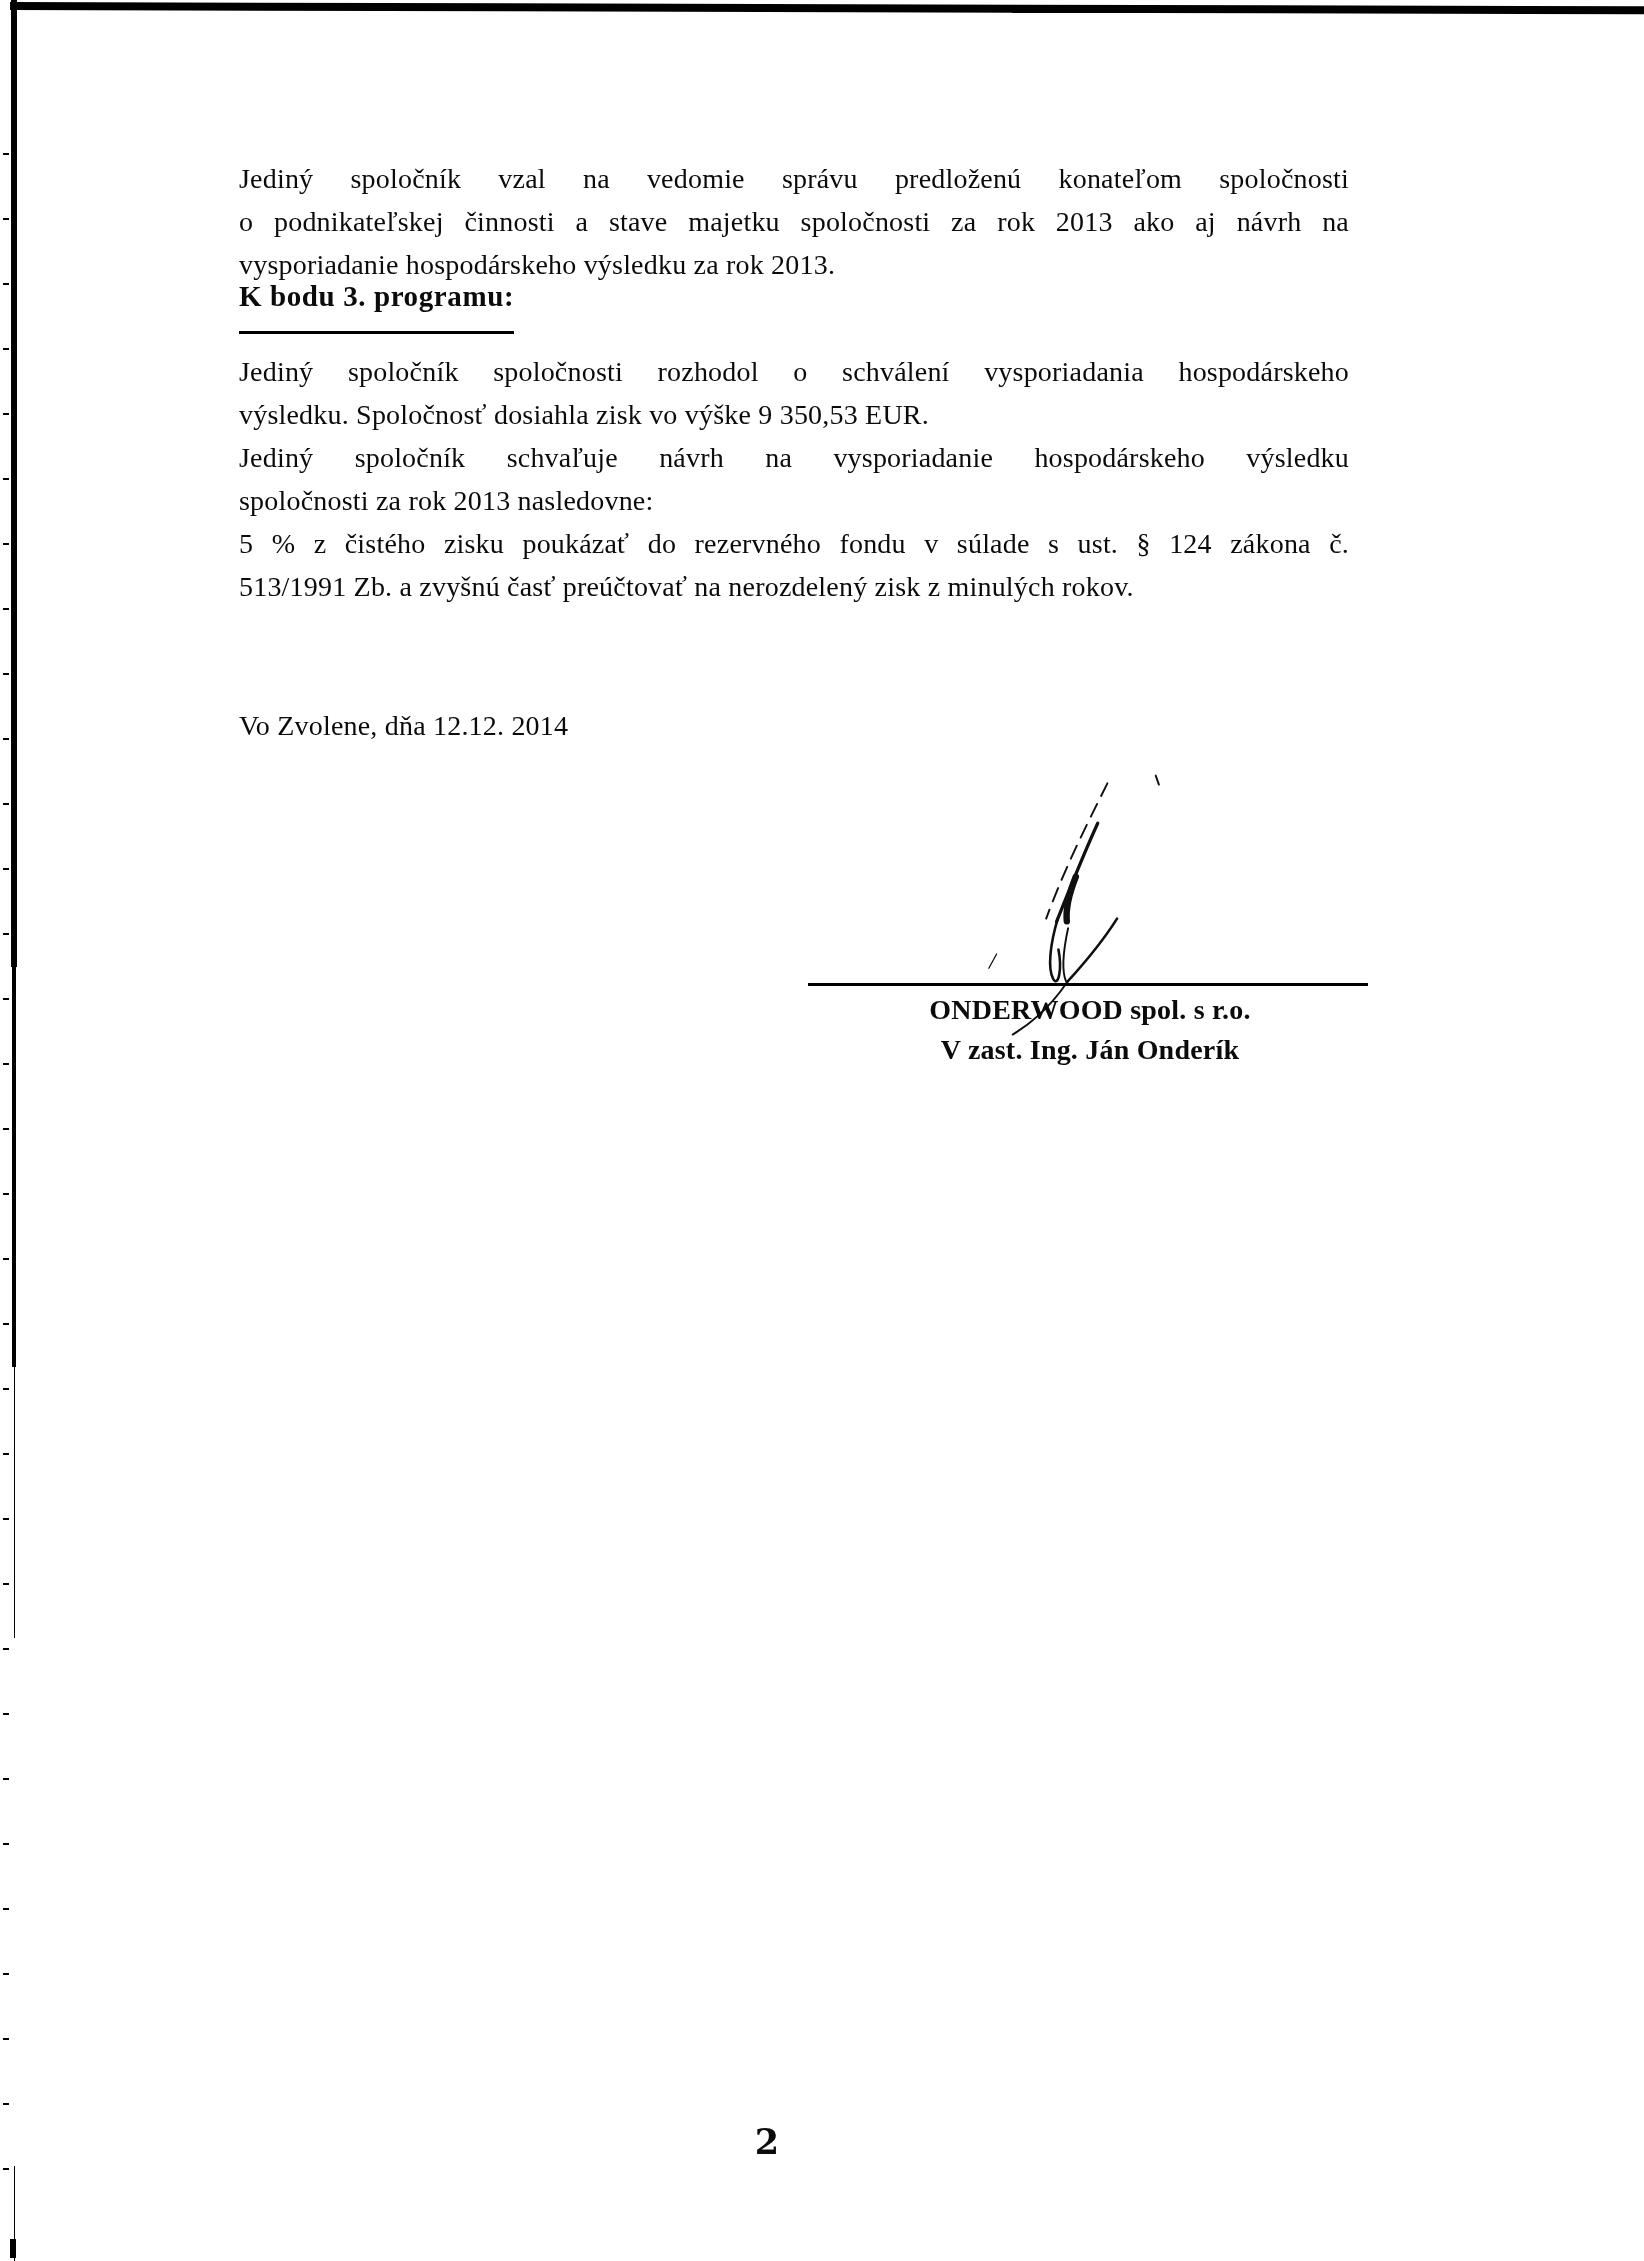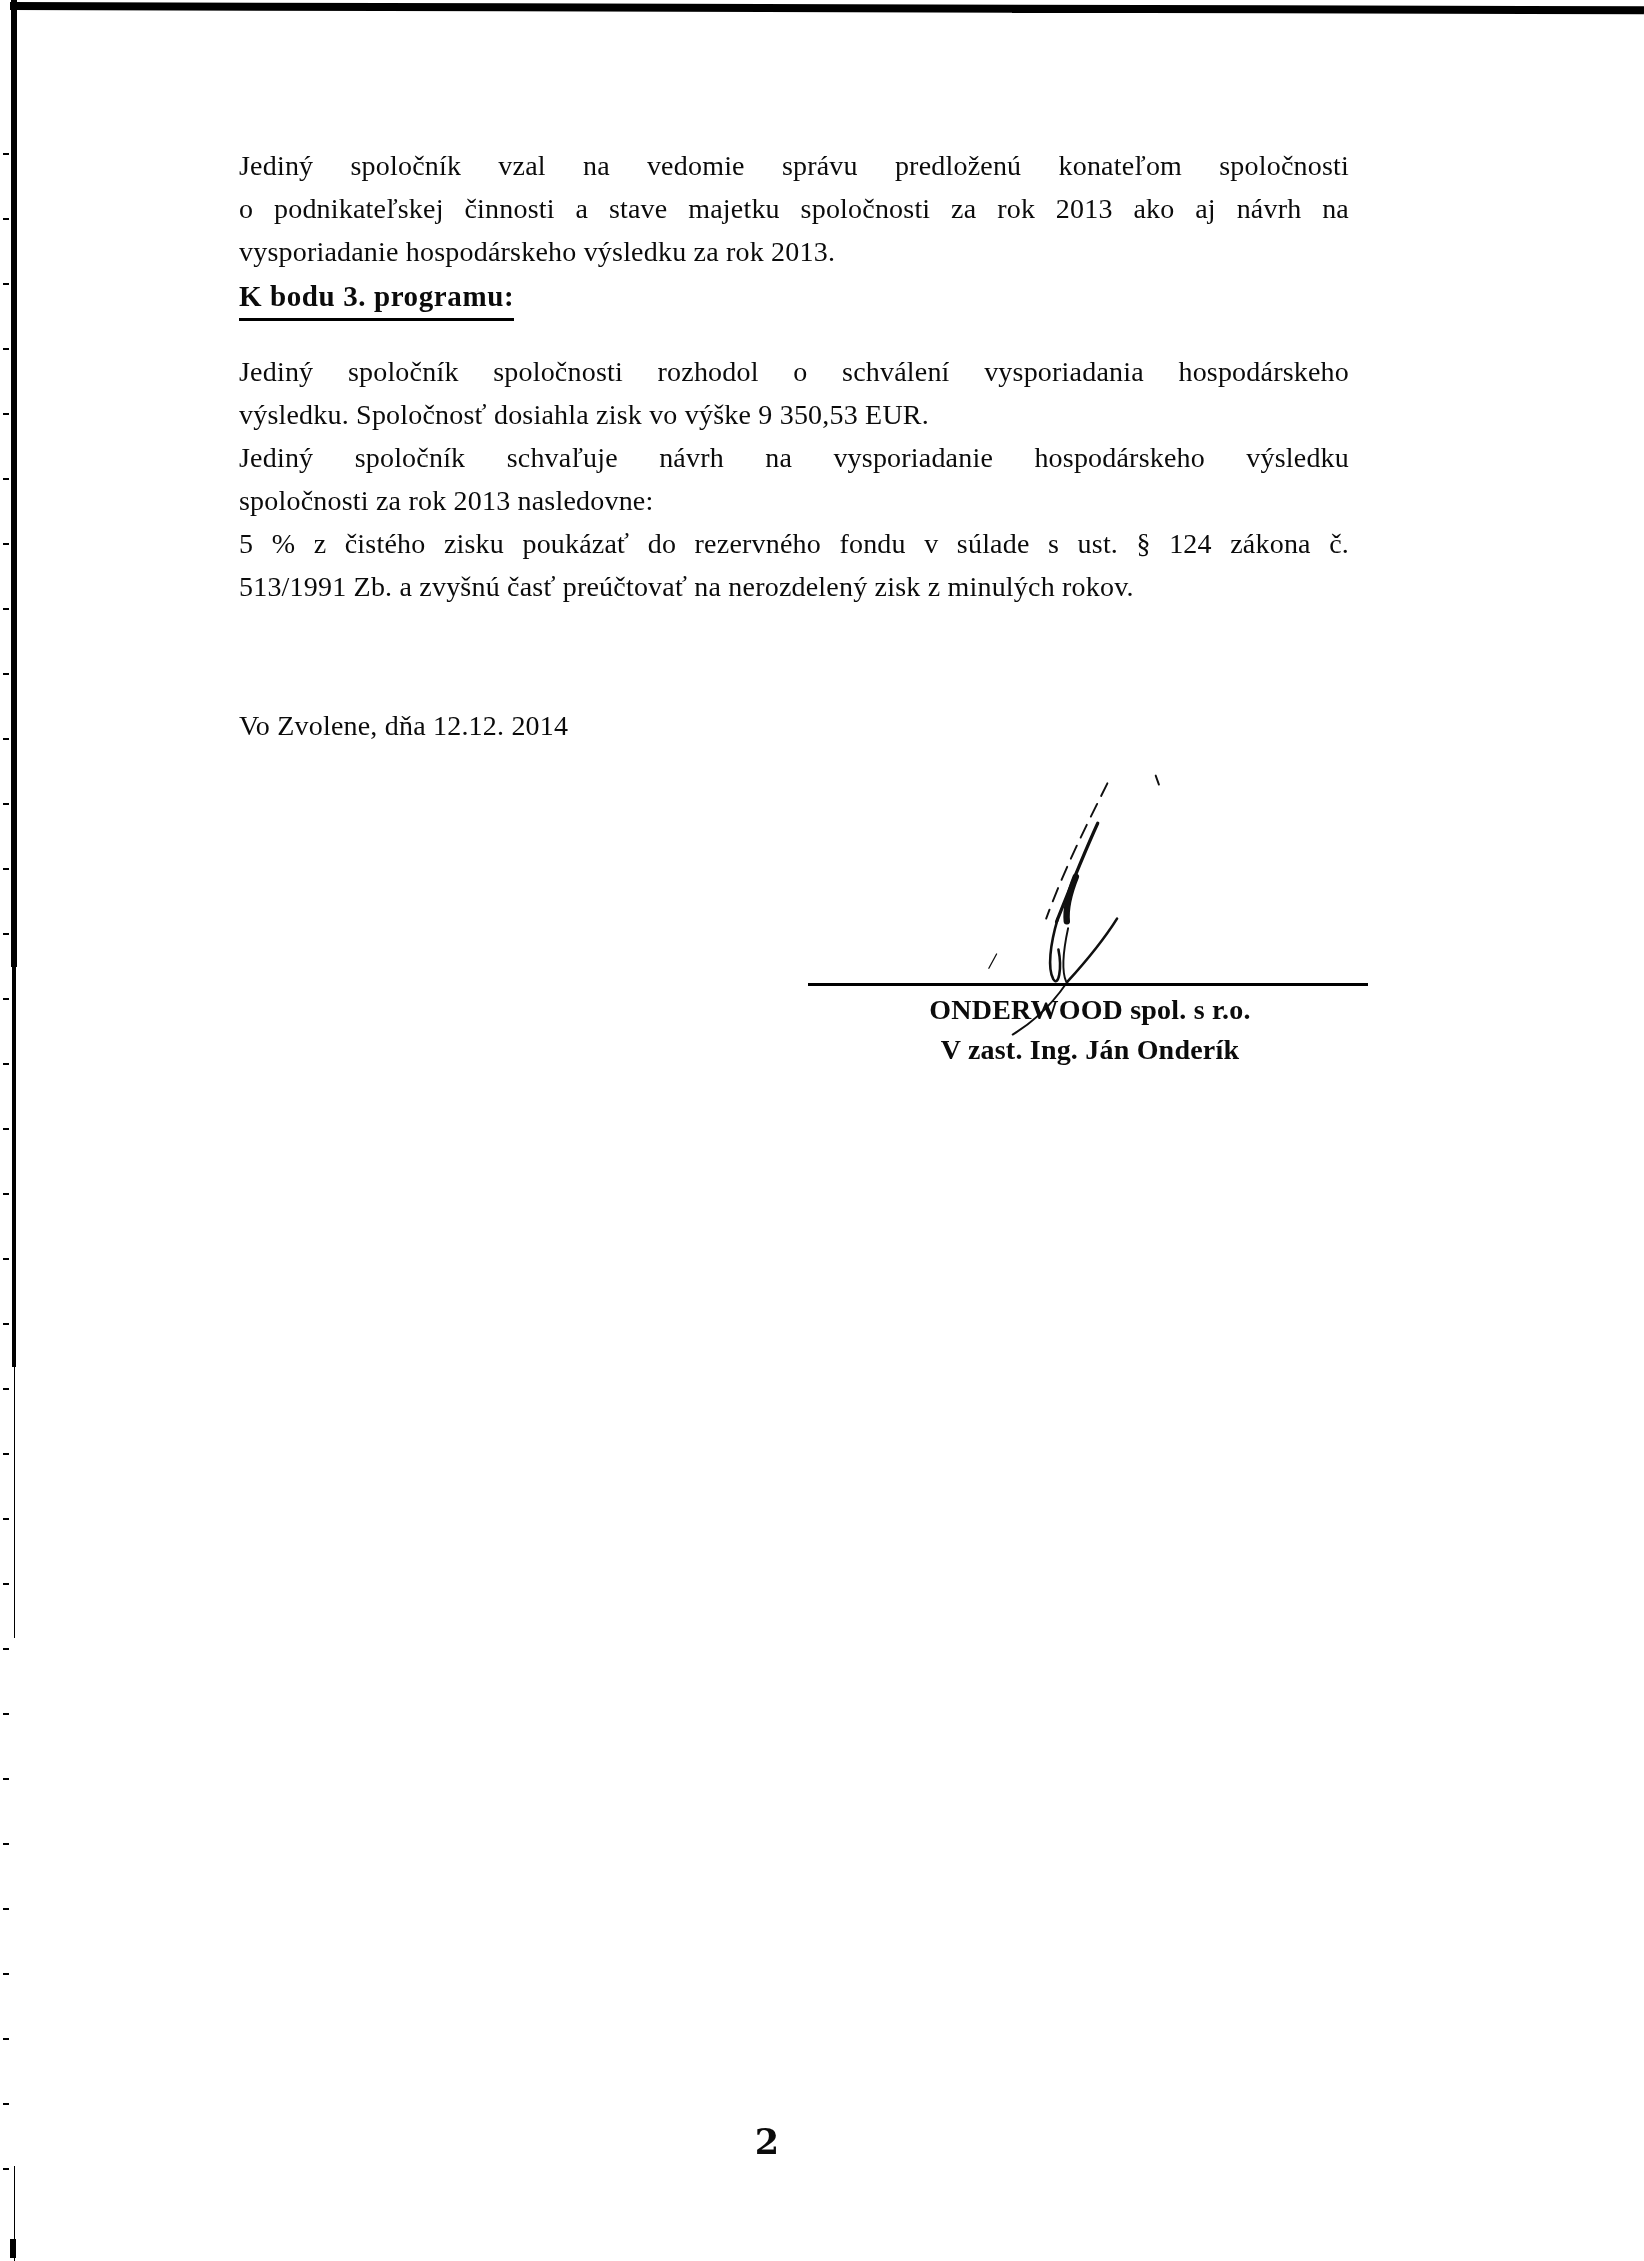--- a/index.html
+++ b/index.html
@@ -24,21 +24,21 @@
   .left-dashes { position:absolute; left:3.2px; top:153px; width:5.8px; height:2025px;
                  background:repeating-linear-gradient(to bottom, #000 0 1.9px, transparent 1.9px 65px); }
 
   
   .text-col { position:absolute; left:239px; width:1110px; }
   .line { font-size:28px; line-height:43px; letter-spacing:0.2px; }
   .just { text-align:justify; text-align-last:justify; }
   .heading {
     display:inline-block;
     font-size:29px; font-weight:bold; letter-spacing:0.6px;
-    border-bottom:3.9px solid #000; padding-bottom:6px; line-height:32px;
+    border-bottom:3.9px solid #000; padding-bottom:19px; line-height:32px;
   }
 
   
   .sig-rule { position:absolute; left:808px; top:983px; width:560px; height:3.2px; background:#000; }
   .sig-text { position:absolute; left:858px; top:990px; width:464px; text-align:center;font-weight:bold; }
   .sig-text .line { line-height:40px; }
   .sig-ink { position:absolute; left:948px; top:764px; width:226px; height:277px; }
 
   .page-number {
     position:absolute; left:740px; top:2121px; width:54px;
@@ -53,21 +53,21 @@
 
   <div class="top-band"></div>
   <div class="top-band2"></div>
   <div class="left-line-a"></div>
   <div class="left-line-b"></div>
   <div class="left-line-c"></div>
   <div class="left-line-d"></div>
   <div class="left-blob"></div>
   <div class="left-dashes"></div>
 
-  <div class="text-col" style="top:144px">
+  <div class="text-col" style="top:157px">
     <div class="line just">Jediný spoločník vzal na vedomie správu predloženú konateľom spoločnosti</div>
     <div class="line just">o podnikateľskej činnosti a stave majetku spoločnosti za rok 2013 ako aj návrh na</div>
     <div class="line">vysporiadanie hospodárskeho výsledku za rok 2013.</div>
   </div>
 
   <div class="text-col" style="top:280px">
     <span class="heading">K bodu 3. programu:</span>
   </div>
 
   <div class="text-col" style="top:350px">

